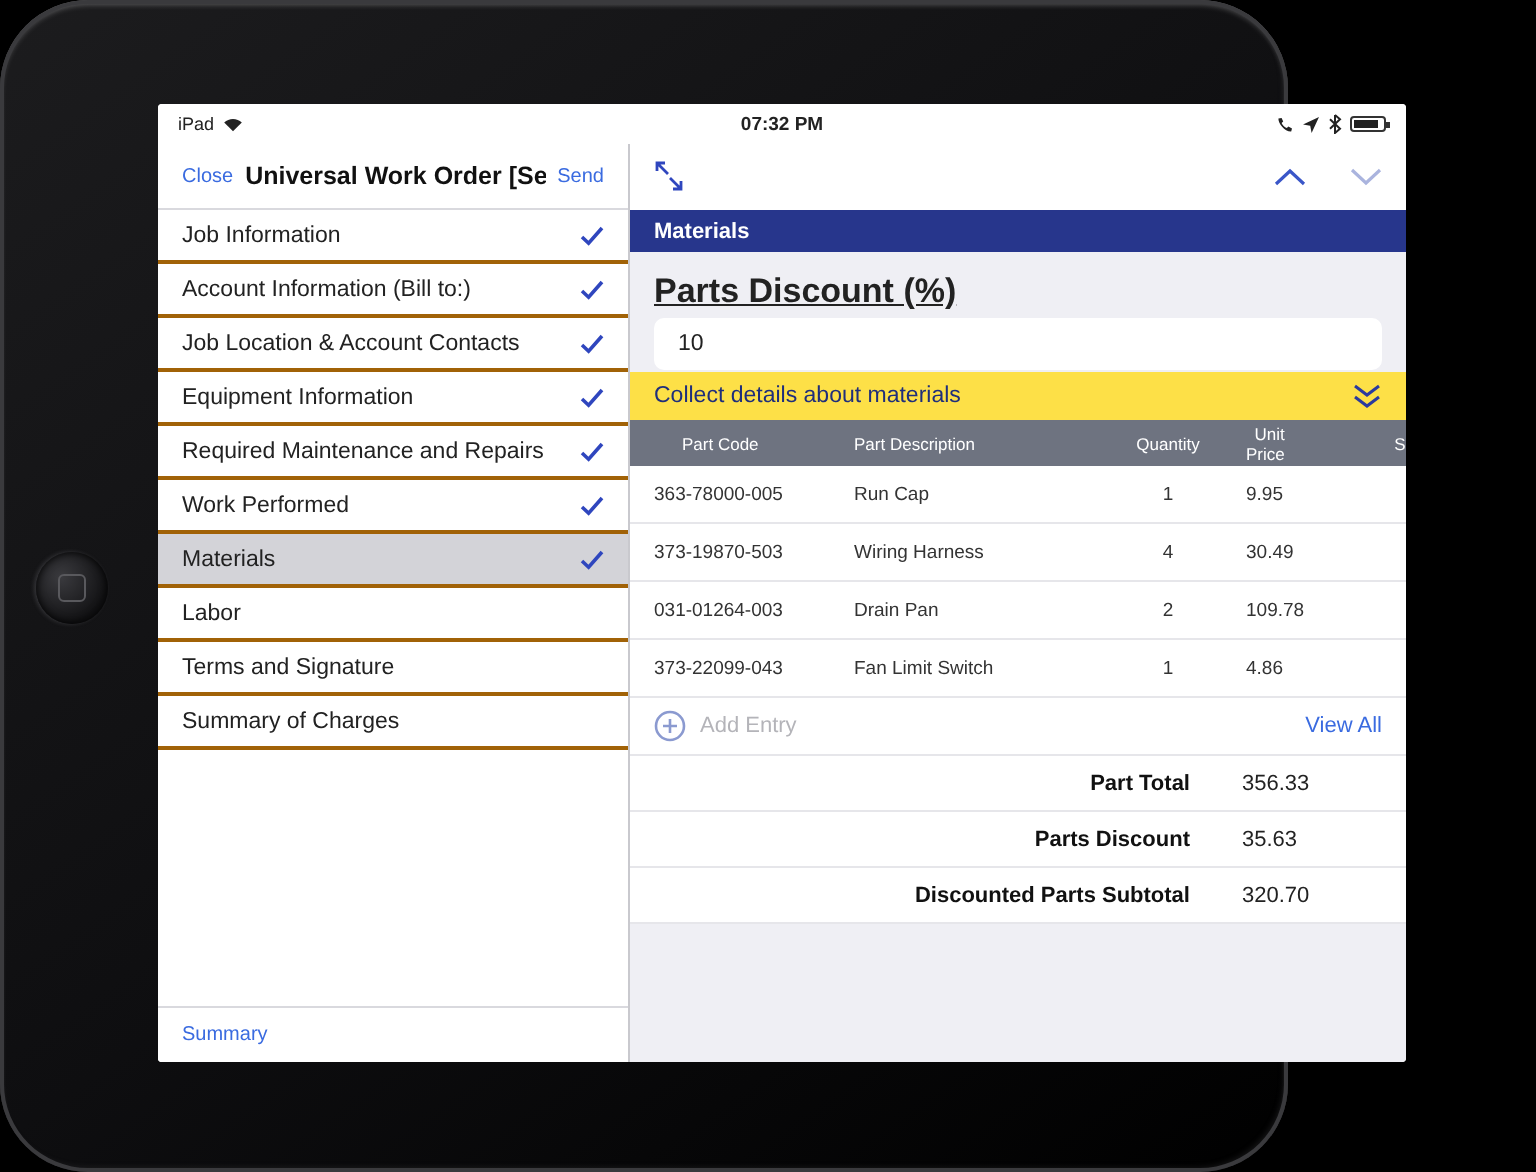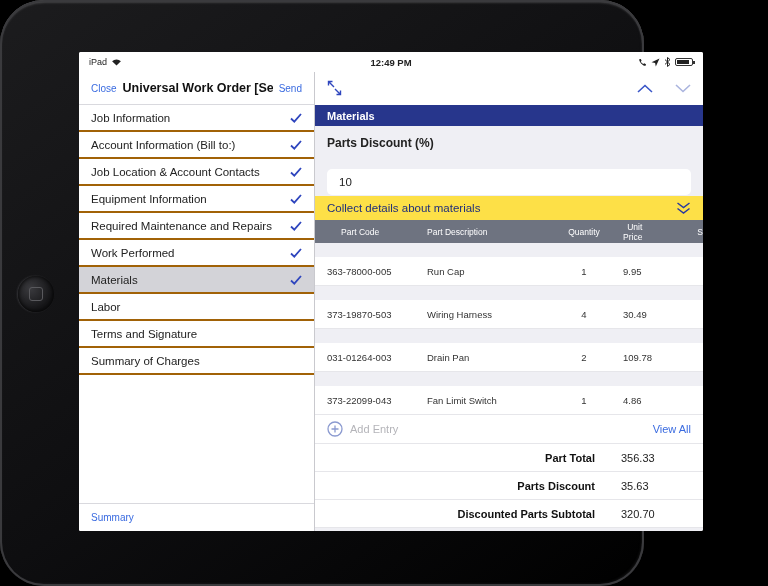--- a/index.html
+++ b/index.html
@@ -51,32 +51,32 @@
   .check svg { display:block; }
   .master-footer { margin-top:auto; height:28px; flex:0 0 28px; border-top:1px solid #d9d9de;
     display:flex; align-items:center; padding:0 12px; font-size:11.5px; background:#fff; }
 
   
   .detail { flex:1; display:flex; flex-direction:column; background:#efeff4; min-width:0; }
   .detail-toolbar { height:33px; flex:0 0 33px; background:#fff; display:flex; align-items:center; padding:0 12px; }
   .tool-right { margin-left:auto; display:flex; gap:22px; align-items:center; }
   .section-head { height:21px; flex:0 0 21px; background:#27368c; color:#fff;
     font-size:11px; font-weight:bold; display:flex; align-items:center; padding:0 12px; }
-  .field-label { font-size:12px; font-weight:bold; color:#222; padding:10px 12px 19px; }
+  .field-label { font-size:17px; font-weight:bold; color:#222; padding:10px 12px 3px;text-decoration:underline; }
   .text-input { margin:0 12px; height:26px; background:#fff; border:none; border-radius:5px;
     font-size:11.5px; color:#222; padding:0 12px; width:calc(100% - 24px);
     font-family:"Liberation Sans", sans-serif; }
   .collect-bar { margin-top:1px; height:24px; flex:0 0 24px; background:#fde047; color:#1f2e7b;
     font-size:11.5px; display:flex; align-items:center; padding:6px 12px; }
   .collect-bar .dbl { margin-left:auto; }
 
   .grid-head { height:23px; flex:0 0 23px; background:#6e7380; color:#fff; font-size:8.5px;
     display:grid; grid-template-columns:100px 118px 78px 1fr 86px; align-items:center; padding:0 12px; }
   .grid-row { height:29px; background:#fff; display:grid; grid-template-columns:100px 118px 78px 1fr 86px;
-    align-items:center; padding:0 12px; font-size:9.5px; color:#333; border-bottom:1px solid #e6e6ea;margin-top:14px; }
+    align-items:center; padding:0 12px; font-size:9.5px; color:#333; border-bottom:1px solid #e6e6ea; }
   .c-center { text-align:center; }
   .c-right { text-align:right; }
   .gh1 { padding-left:14px; }
 
   .add-row { height:29px; background:#fff; display:flex; align-items:center; padding:0 12px;
     border-bottom:1px solid #e6e6ea; }
   .add-label { color:#b4b4b9; font-size:11px; margin-left:7px; }
   .view-all { margin-left:auto; font-size:11px; }
 
   .total-row { height:28px; background:#fff; display:flex; align-items:center;
@@ -95,21 +95,21 @@
 
   <div class="screen">
 
     <div class="statusbar">
       <div class="left">
         <span>iPad</span>
         <svg width="11" height="8" viewBox="0 0 11 8">
           <path d="M5.5 7.6 L1.1 3.2 A6.4 6.4 0 0 1 9.9 3.2 Z" fill="#222"></path>
         </svg>
       </div>
-      <div class="center">12:49 PM</div>
+      <div class="center">07:32 PM</div>
       <div class="right">
         <svg width="9" height="9" viewBox="0 0 9 9">
           <path d="M1.2 1.2 C1 3.5 4.5 8 7.6 7.8 L8 6.2 L6.2 5.3 L5.4 6 C4.2 5.6 3.2 4.6 2.8 3.5 L3.6 2.8 L2.8 1 Z" fill="#222"></path>
         </svg>
         <svg width="9" height="9" viewBox="0 0 9 9">
           <polygon points="0.5,4.2 8.5,0.5 4.8,8.5 4.1,4.9" fill="#222"></polygon>
         </svg>
         <svg width="7" height="10" viewBox="0 0 7 10">
           <path d="M3.5 0.5 V9.5 L6 7.4 L1 2.6 M1 7.4 L6 2.6 L3.5 0.5" stroke="#222" stroke-width="1" fill="none"></path>
         </svg>

